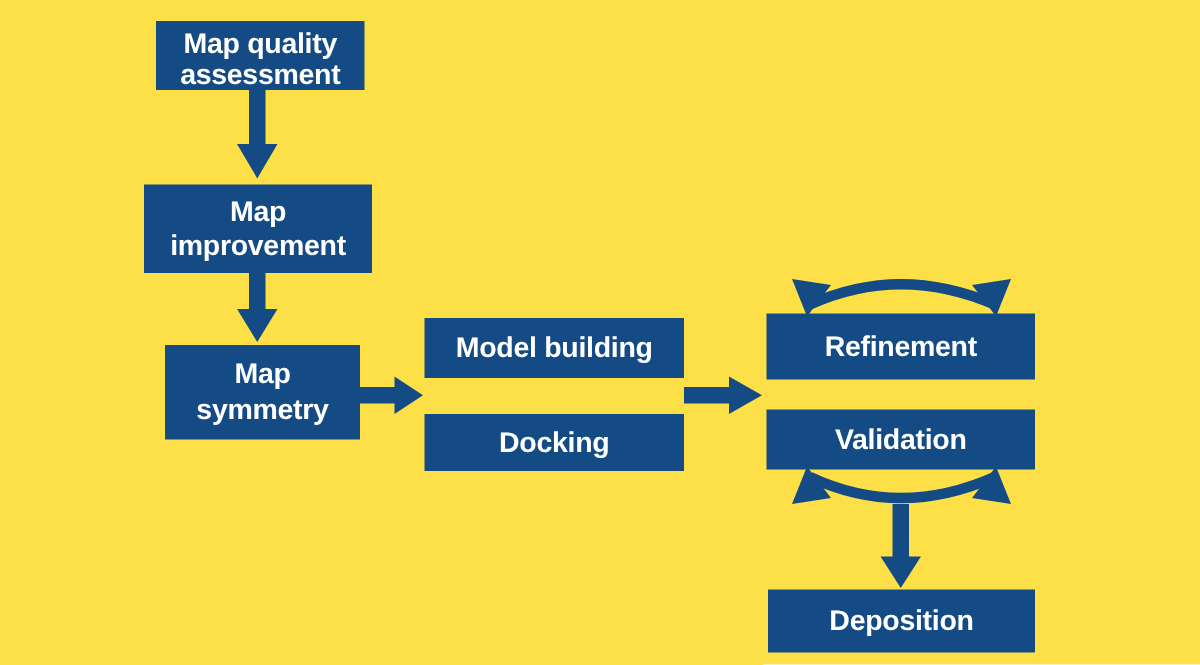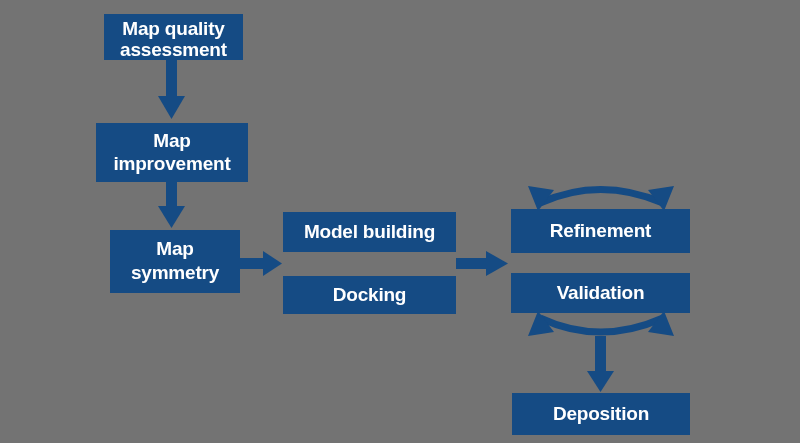--- a/index.html
+++ b/index.html
@@ -5,21 +5,21 @@
 <style>
   html, body {
     margin: 0;
     padding: 0;
     background: #ffffff;
   }
   #canvas {
     position: relative;
     width: 800px;
     height: 443px;
-    background: #737373;
+    background: #fde047;
     overflow: hidden;
     font-family: "Liberation Sans", sans-serif;
   }
   #flow-svg {
     position: absolute;
     top: 0;
     left: 0;
     width: 800px;
     height: 443px;
     display: block;

